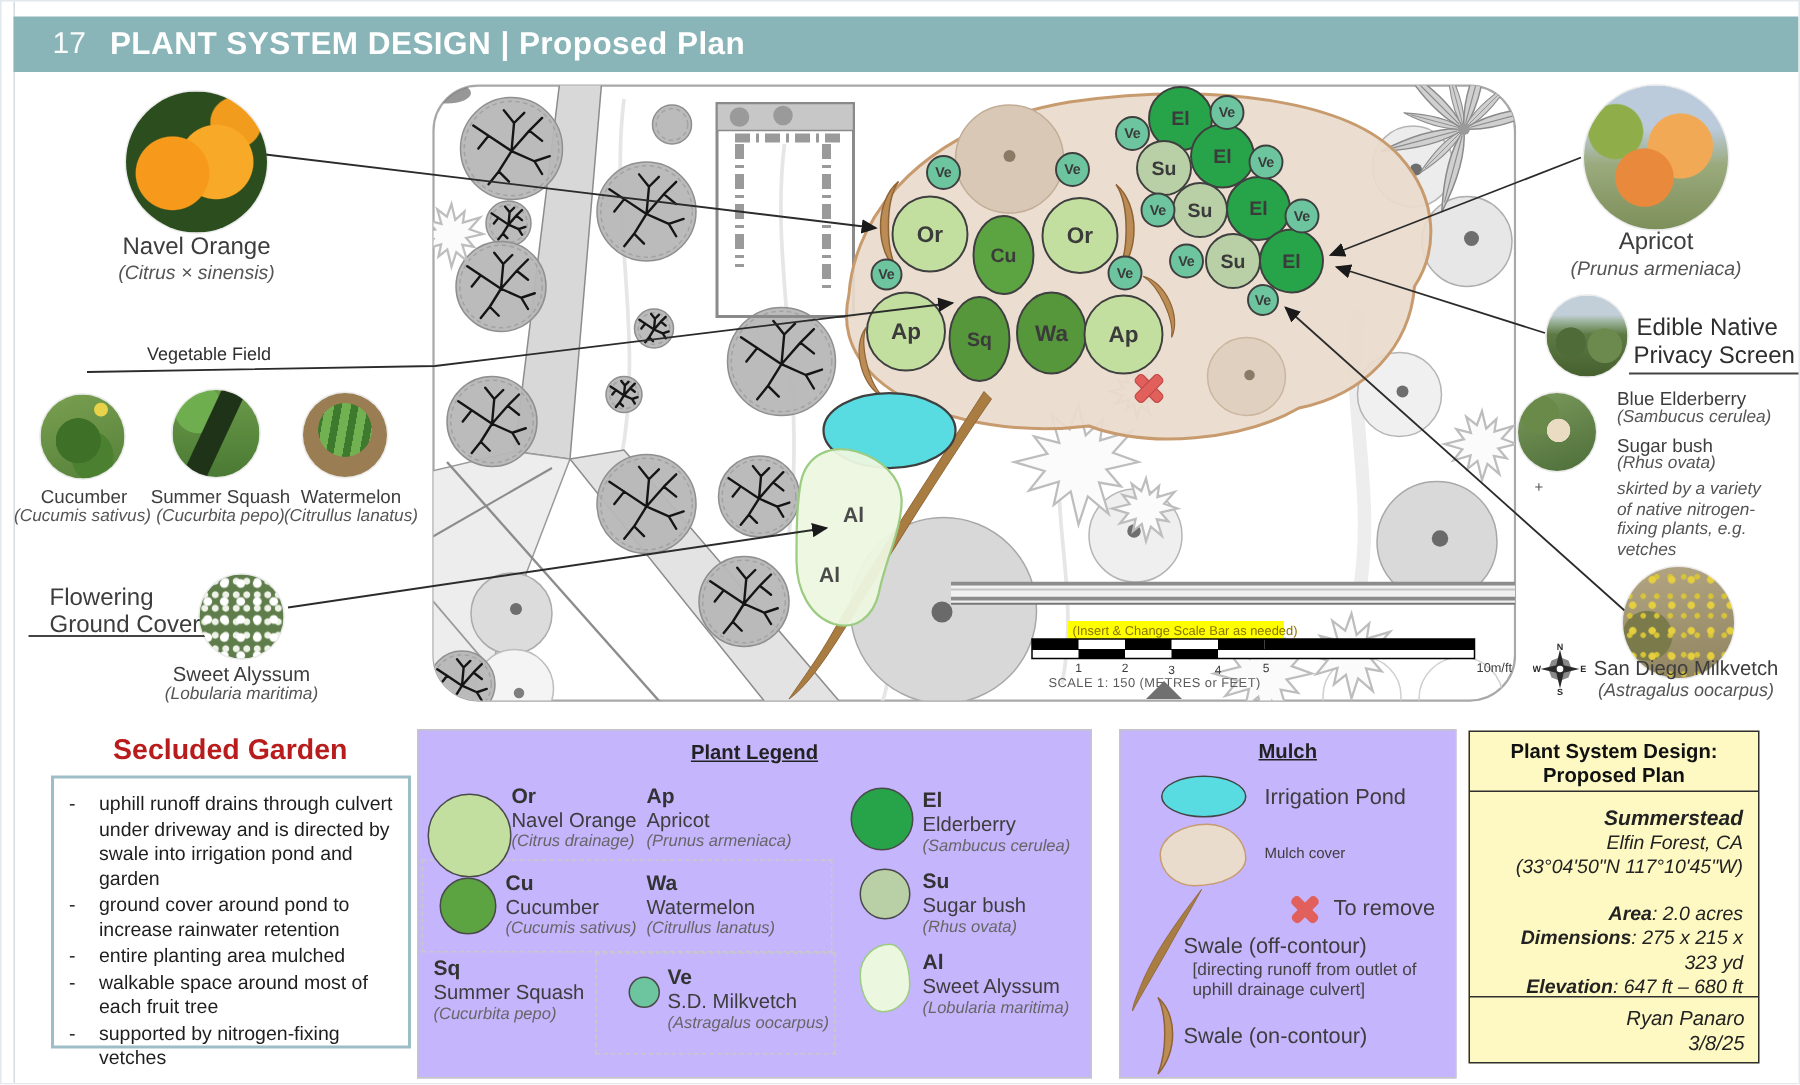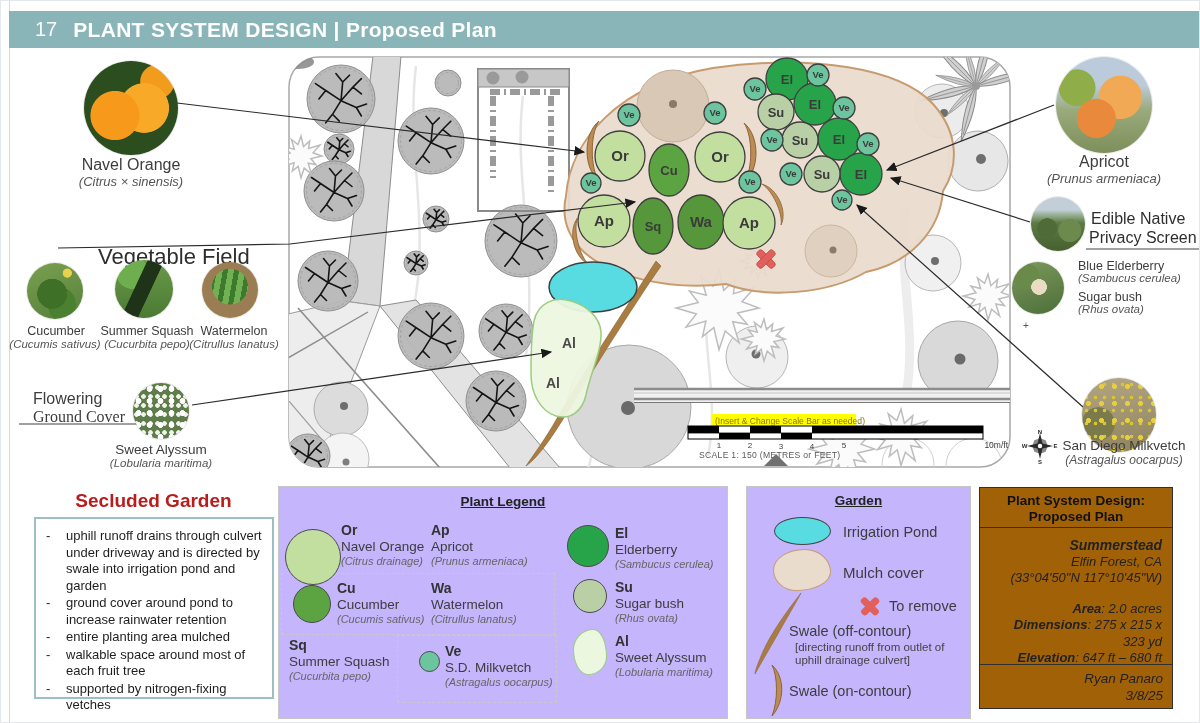--- a/index.html
+++ b/index.html
@@ -71,21 +71,21 @@
   
   .sg-title{position:absolute;font-weight:700;font-size:19px;color:#b91c1c;text-align:center;}
   .sg-box{position:absolute;border:2px solid #9dbec6;box-sizing:border-box;padding:9px 8px 6px 10px;}
   .sg-box .row{display:grid;grid-template-columns:20px 1fr;font-size:13px;color:#1e1e1e;line-height:16.5px;margin-bottom:1px;}
   
   .x-mark{position:absolute;width:22px;height:22px;}
   .x-mark i{position:absolute;left:0;top:8px;width:22px;height:6.5px;border-radius:3px;display:block;}
   .x-mark i:nth-child(1){transform:rotate(45deg);}
   .x-mark i:nth-child(2){transform:rotate(-45deg);}
   
-  .tb{position:absolute;border:1.5px solid #2f2f2f;background:#a16207;box-sizing:border-box;}
+  .tb{position:absolute;border:1.5px solid #2f2f2f;background:#fef9c3;box-sizing:border-box;}
   .tb-head{border-bottom:1.5px solid #2f2f2f;text-align:center;font-weight:700;font-size:13.5px;color:#111;
            padding-top:5px;height:40px;box-sizing:border-box;line-height:16px;}
   .tb-body{position:absolute;left:0;right:0;top:40px;bottom:44px;padding:9px 10px;font-style:italic;
            font-size:13px;color:#222;line-height:16.5px;text-align:right;}
   .tb-foot{position:absolute;left:0;right:0;bottom:0;height:44px;border-top:1.5px solid #2f2f2f;
            text-align:right;font-style:italic;font-size:13.5px;color:#222;padding:5px 9px 0 0;line-height:17px;box-sizing:border-box;}
   svg text{font-family:"Liberation Sans",sans-serif;}
   .overlay{position:absolute;left:0;top:0;pointer-events:none;}
 </style>
 </head>
@@ -459,52 +459,53 @@
       <line x1="1029" y1="221" x2="890" y2="177" marker-end="url(#ah)"></line>
       <line x1="1082" y1="406" x2="856" y2="204" marker-end="url(#ah)"></line>
       <line x1="1085" y1="248" x2="1199" y2="248" stroke="#444"></line>
     </g>
   </svg>
 
   <div class="photo ph-orange" style="left:83px;top:60px;width:94px;height:94px;"></div>
   <div class="lbl ctr" style="left:40px;top:155px;width:180px;font-size:16px;">Navel Orange</div>
   <div class="lbl ctr sci" style="left:40px;top:173px;width:180px;font-size:13px;">(Citrus × sinensis)</div>
 
-  <div class="lbl" style="left:97px;top:228px;font-size:22px;color:#2e2e2e;margin-top:15px;">Vegetable Field</div>
+  <div class="lbl" style="left:97px;top:228px;font-size:12px;color:#2e2e2e;">Vegetable Field</div>
 
   <div class="photo ph-cucumber" style="left:26px;top:262px;width:56px;height:56px;"></div>
   <div class="photo ph-squash" style="left:114px;top:259px;width:58px;height:58px;"></div>
   <div class="photo ph-melon" style="left:201px;top:261px;width:56px;height:56px;"></div>
   <div class="lbl ctr" style="left:8px;top:323px;width:94px;font-size:12.5px;">Cucumber</div>
   <div class="lbl ctr sci" style="left:2px;top:337px;width:104px;font-size:11.5px;">(Cucumis sativus)</div>
   <div class="lbl ctr" style="left:98px;top:323px;width:96px;font-size:12.5px;">Summer Squash</div>
   <div class="lbl ctr sci" style="left:98px;top:337px;width:96px;font-size:11.5px;">(Cucurbita pepo)</div>
   <div class="lbl ctr" style="left:186px;top:323px;width:94px;font-size:12.5px;">Watermelon</div>
   <div class="lbl ctr sci" style="left:184px;top:337px;width:98px;font-size:11.5px;">(Citrullus lanatus)</div>
 
   <div class="lbl" style="left:32px;top:389px;font-size:16px;">Flowering</div>
-  <div class="lbl" style="left:32px;top:407px;font-size:16px;font-family:Liberation Serif, serif;">Ground Cover</div>
+  <div class="lbl" style="left:32px;top:407px;font-size:16px;">Ground Cover</div>
   <div class="photo ph-alyssum" style="left:132px;top:382px;width:56px;height:56px;"></div>
   <div class="lbl ctr" style="left:100px;top:441px;width:120px;font-size:13.5px;">Sweet Alyssum</div>
   <div class="lbl ctr sci" style="left:98px;top:456px;width:124px;font-size:11.5px;">(Lobularia maritima)</div>
 
   <div class="photo ph-apricot" style="left:1055px;top:56px;width:96px;height:96px;"></div>
   <div class="lbl ctr" style="left:1043px;top:152px;width:120px;font-size:16px;">Apricot</div>
   <div class="lbl ctr sci" style="left:1033px;top:170px;width:140px;font-size:13px;">(Prunus armeniaca)</div>
 
   <div class="photo ph-privacy" style="left:1030px;top:196px;width:54px;height:54px;"></div>
   <div class="lbl" style="left:1090px;top:209px;font-size:16px;color:#2e2e2e;">Edible Native</div>
   <div class="lbl" style="left:1088px;top:228px;font-size:16px;color:#2e2e2e;">Privacy Screen</div>
 
   <div class="photo ph-elderberry" style="left:1011px;top:261px;width:52px;height:52px;"></div>
   <div class="lbl" style="left:1077px;top:258px;font-size:12.5px;">Blue Elderberry</div>
   <div class="lbl sci" style="left:1077px;top:271px;font-size:11.5px;">(Sambucus cerulea)</div>
   <div class="lbl" style="left:1077px;top:289px;font-size:12.5px;">Sugar bush</div>
   <div class="lbl sci" style="left:1077px;top:302px;font-size:11.5px;">(Rhus ovata)</div>
   <div class="lbl" style="left:1022px;top:319px;font-size:10px;color:#555;">+</div>
+  <div class="lbl sci" style="left:1077px;top:319px;width:104px;font-size:11.5px;line-height:13.5px;">skirted by a variety of native nitrogen-fixing plants, e.g. vetches</div>
 
   <div class="photo ph-milkvetch" style="left:1081px;top:377px;width:74px;height:74px;"></div>
   <div class="lbl ctr" style="left:1058px;top:437px;width:130px;font-size:13.5px;">San Diego Milkvetch</div>
   <div class="lbl ctr sci" style="left:1056px;top:452px;width:134px;font-size:12px;">(Astragalus oocarpus)</div>
 
   <svg class="abs" style="left:1021px;top:427px;" width="36" height="36" viewBox="0 0 36 36">
     <g fill="#2a2a2a">
       <polygon points="18,5 20.5,15.5 31,18 20.5,20.5 18,31 15.5,20.5 5,18 15.5,15.5"></polygon>
       <polygon points="18,10 23.5,12.5 26,18 23.5,23.5 18,26 12.5,23.5 10,18 12.5,12.5" opacity=".55" transform="rotate(45 18 18)"></polygon>
       <circle cx="18" cy="18" r="2.2" fill="#fff"></circle>
@@ -591,25 +592,25 @@
     </div>
     <div class="abs" style="left: 294px; top: 142px; width: 34px; height: 46px; border: 1.5px solid rgb(156, 203, 130); box-sizing: border-box; border-radius: 60% 40% 55% 45% / 45% 60% 40% 55%; background-color: rgb(236, 247, 223);"></div>
     <div class="abs" style="left:336px;top:146px;">
       <div class="pl-code">Al</div>
       <div class="pl-name">Sweet Alyssum</div>
       <div class="pl-sci">(Lobularia maritima)</div>
     </div>
   </div>
 
   <div class="panel" style="left:745px;top:485px;width:225px;height:233px;">
-    <div class="panel-title" style="margin-top:6px;">Garden</div>
+    <div class="panel-title" style="margin-top:6px;">Mulch</div>
     <div class="abs" style="left: 27px; top: 30px; width: 57px; height: 28px; border-radius: 50%; border: 1.5px solid rgb(68, 68, 68); box-sizing: border-box; background-color: rgb(88, 219, 225);"></div>
     <div class="lbl" style="left:96px;top:37px;font-size:14.5px;">Irrigation Pond</div>
     <div class="abs" style="left: 26px; top: 62px; width: 58px; height: 42px; border: 1.5px solid rgb(199, 155, 110); box-sizing: border-box; border-radius: 55% 45% 60% 40% / 50% 55% 45% 50%; background-color: rgb(233, 220, 205);"></div>
-    <div class="lbl" style="left:96px;top:77px;font-size:15px;">Mulch cover</div>
+    <div class="lbl" style="left:96px;top:77px;font-size:10px;">Mulch cover</div>
     <div class="x-mark" style="left:112px;top:108px;">
       <i style="background-color: rgb(226, 96, 92);"></i>
         <i style="background-color: rgb(226, 96, 92);"></i>
     </div>
     <div class="lbl" style="left:142px;top:111px;font-size:14.5px;">To remove</div>
     <svg class="abs" style="left:6px;top:104px;" width="52" height="86" viewBox="0 0 52 86">
       <path d="M48,2 C30,25 14,48 6,70 C4,75 2,80 2,83 C8,72 20,52 30,34 C38,20 45,8 48,2 Z" fill="#a97c42" stroke="#8a5f2e" stroke-width=".5"></path>
     </svg>
     <div class="lbl" style="left:42px;top:136px;font-size:14.5px;">Swale (off-contour)</div>
     <div class="lbl" style="left:48px;top:154px;width:155px;font-size:11.5px;line-height:13px;color:#444;">[directing runoff from outlet of uphill drainage culvert]</div>

